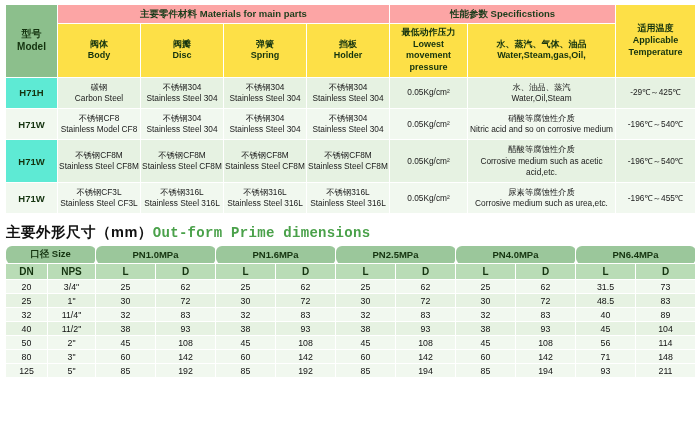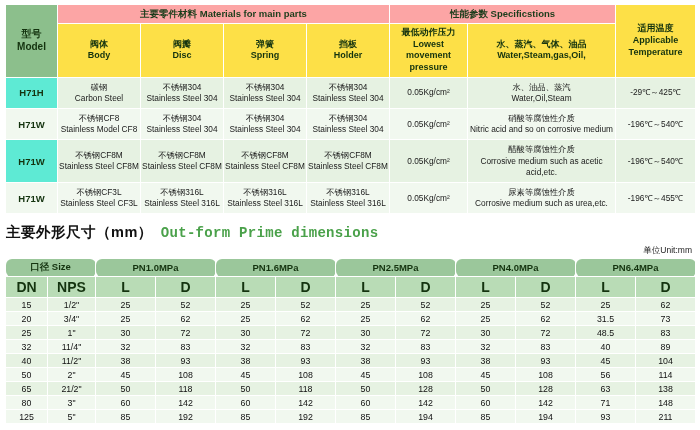--- a/index.html
+++ b/index.html
@@ -32,41 +32,40 @@
   tr.r-alt td.cell { background: #f1f8ef; }
   tr.r-alt td.model { background: #f1f8ef; }
   .cn { display: block; }
   .en { display: block; }
 
   
   .sec-title {
     margin: 9px 0 3px 6px;
     display: flex;
     align-items: baseline;
-    gap: 8px;
   }
   .sec-title .t-cn { font-size: 14.5px; font-weight: bold; color: #111; letter-spacing: 0.5px; }
   .sec-title .t-en { font-size: 14px; font-weight: bold; color: #4aa14a; font-family: Liberation Mono, monospace; letter-spacing: 0.3px; }
   .unit-note { position: absolute; right: 8px; font-size: 8.5px; color: #222; }
   .unit-row { position: relative; height: 12px; }
 
   
   table.dim {
     width: 690px;
     margin: 1px 0 0 5px;
     border-collapse: collapse;
     table-layout: fixed;
   }
   table.dim th, table.dim td {
     border: 1px solid #ffffff;
     text-align: center;
     vertical-align: middle;
   }
   .d-h1 { background: #9bc79b; color: #14330f; font-size: 9.5px; font-weight: bold; padding: 2px 1px; border-radius: 6px; }
-  .d-h2 { background: #b9dcb6; color: #14330f; font-size: 14px; font-weight: bold; padding: 2px 1px; }
+  .d-h2 { background: #b9dcb6; color: #14330f; font-size: 10px; font-weight: bold; padding: 2px 1px; }
   td.d { background: #e6f2e2; font-size: 8.8px; color: #111; padding: 1.5px 1px; }
   tr.alt td.d { background: #f1f8ef; margin-top: 32px; }
   td.d.first { font-weight: normal; }
 </style>
 </head>
 <body>
 
 <div class="page">
 
   <table class="mat">
@@ -229,23 +228,20 @@
       </td>
       <td class="cell">-196℃～455℃</td>
     </tr>
   </tbody>
     </table>
 
   <div class="sec-title">
     <span class="t-cn">主要外形尺寸（mm）</span>
     <span class="t-en">Out-form Prime dimensions</span>
   </div>
-  <div class="unit-row">
-    <span class="unit-note">单位Unit:mm</span>
-  </div>
 
   <table class="dim">
     <colgroup>
       <col style="width:42px">
         <col style="width:48px">
       <col style="width:60px">
         <col style="width:60px">
       <col style="width:60px">
         <col style="width:60px">
       <col style="width:60px">
@@ -272,34 +268,20 @@
       <th class="d-h2">L</th>
       <th class="d-h2">D</th>
       <th class="d-h2">L</th>
       <th class="d-h2">D</th>
       <th class="d-h2">L</th>
       <th class="d-h2">D</th>
       <th class="d-h2">L</th>
       <th class="d-h2">D</th>
     </tr>
 
-    <tr>
-      <td class="d first">15</td>
-      <td class="d">1/2"</td>
-      <td class="d">25</td>
-      <td class="d">52</td>
-      <td class="d">25</td>
-      <td class="d">52</td>
-      <td class="d">25</td>
-      <td class="d">52</td>
-      <td class="d">25</td>
-      <td class="d">52</td>
-      <td class="d">25</td>
-      <td class="d">62</td>
-    </tr>
     <tr class="alt">
       <td class="d first">20</td>
       <td class="d">3/4"</td>
       <td class="d">25</td>
       <td class="d">62</td>
       <td class="d">25</td>
       <td class="d">62</td>
       <td class="d">25</td>
       <td class="d">62</td>
       <td class="d">25</td>
@@ -356,34 +338,20 @@
       <td class="d">108</td>
       <td class="d">45</td>
       <td class="d">108</td>
       <td class="d">45</td>
       <td class="d">108</td>
       <td class="d">45</td>
       <td class="d">108</td>
       <td class="d">56</td>
       <td class="d">114</td>
     </tr>
-    <tr>
-      <td class="d first">65</td>
-      <td class="d">21/2"</td>
-      <td class="d">50</td>
-      <td class="d">118</td>
-      <td class="d">50</td>
-      <td class="d">118</td>
-      <td class="d">50</td>
-      <td class="d">128</td>
-      <td class="d">50</td>
-      <td class="d">128</td>
-      <td class="d">63</td>
-      <td class="d">138</td>
-    </tr>
     <tr class="alt">
       <td class="d first">80</td>
       <td class="d">3"</td>
       <td class="d">60</td>
       <td class="d">142</td>
       <td class="d">60</td>
       <td class="d">142</td>
       <td class="d">60</td>
       <td class="d">142</td>
       <td class="d">60</td>

